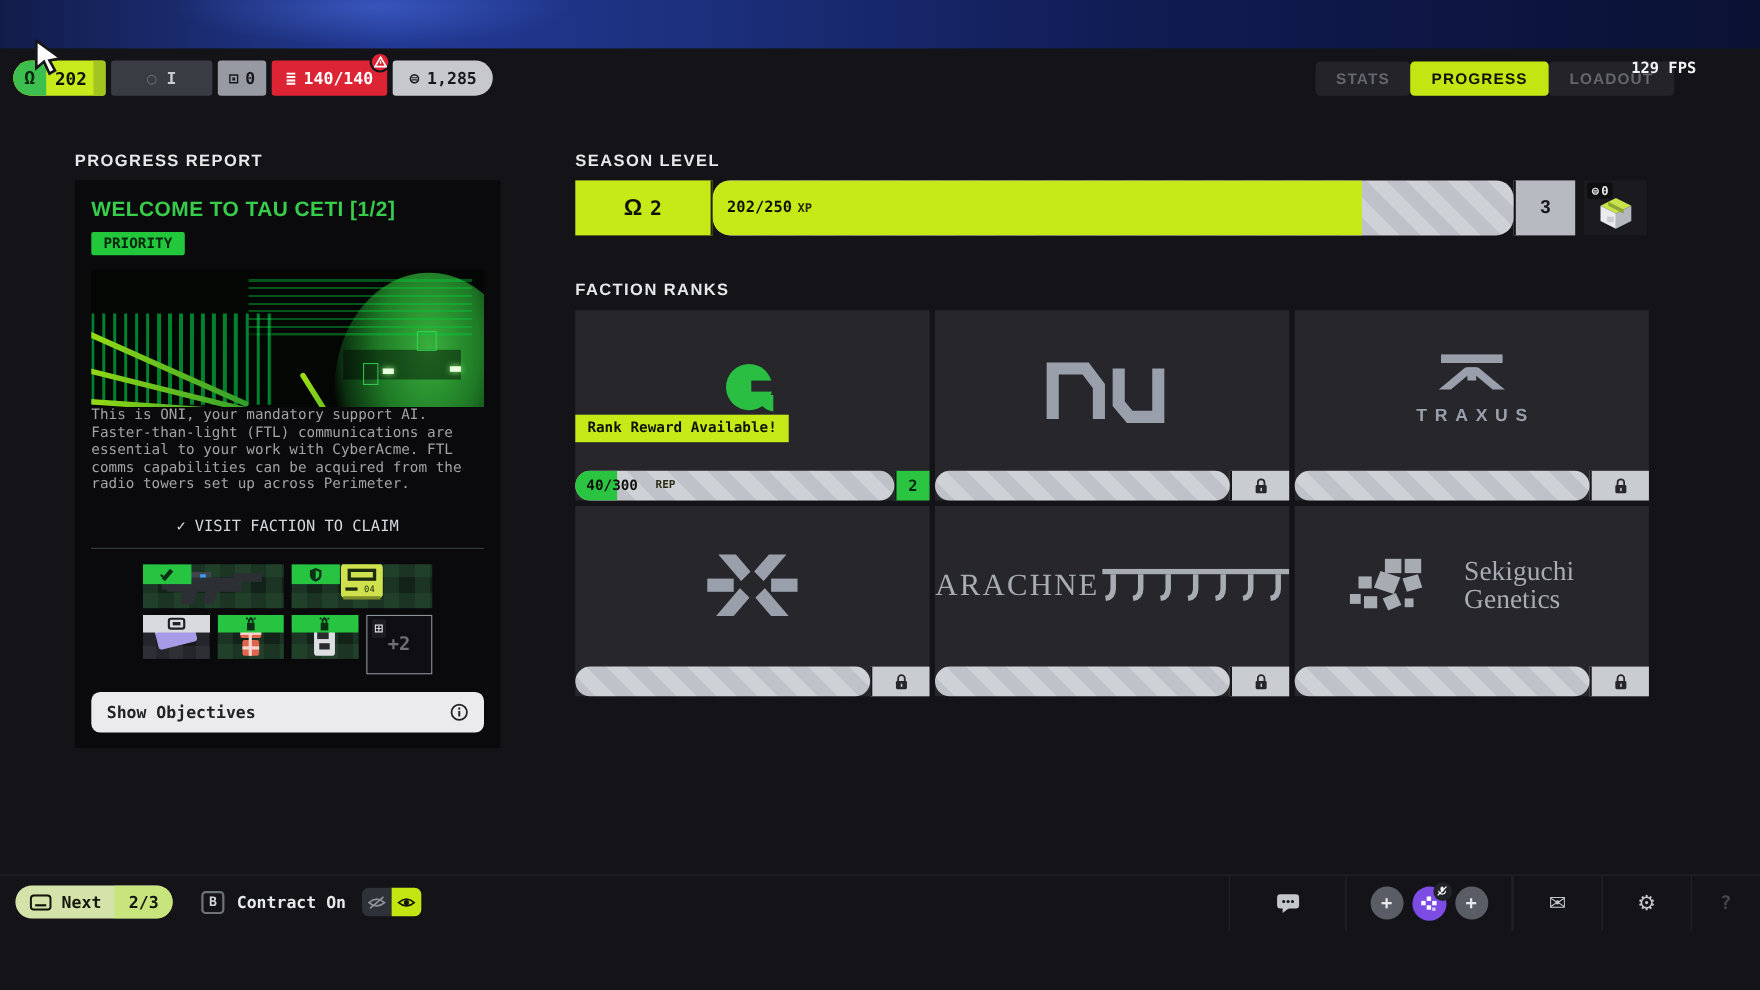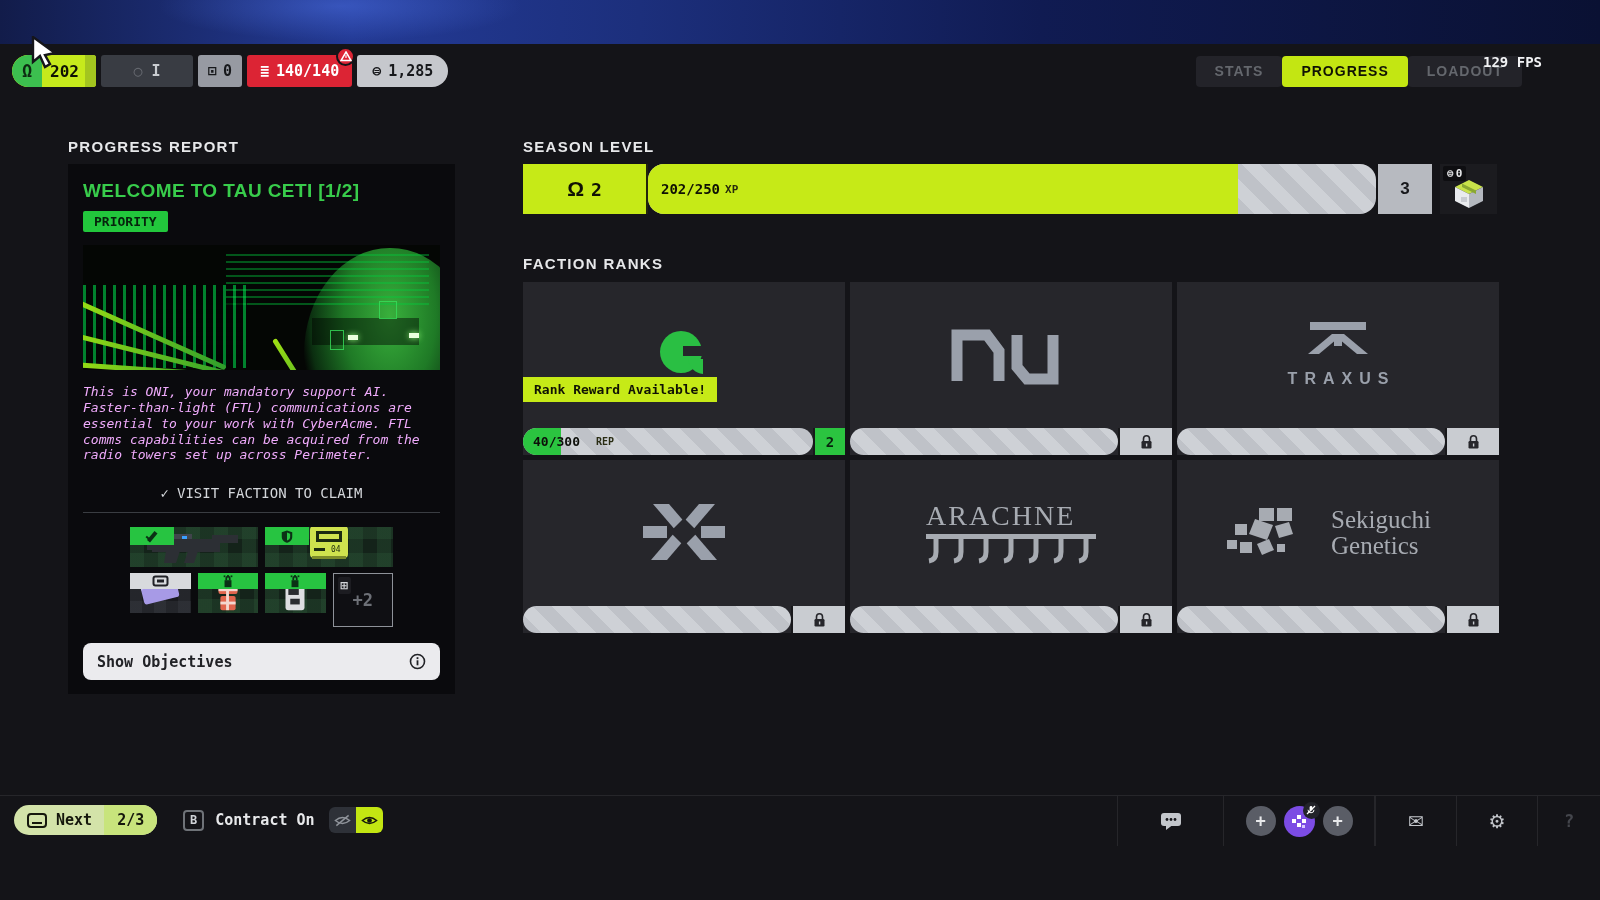--- a/index.html
+++ b/index.html
@@ -55,21 +55,21 @@
       background:
         repeating-linear-gradient(90deg,rgba(0,230,80,.85) 0 3px,transparent 3px 10px),
         repeating-linear-gradient(0deg,rgba(2,8,3,.95) 0 5px,transparent 5px 9px);
       opacity:.65;}
   .oni-face{position:absolute;right:-10%;top:2%;width:48%;height:170%;border-radius:50%;
       background:radial-gradient(ellipse at 50% 32%, #39b03c 0%, #1f7a26 38%, #0b2e10 66%, transparent 74%);}
   .oni-visor{position:absolute;right:6%;top:58%;width:30%;height:22%;background:rgba(0,0,0,.45);}
   .oni-eye{position:absolute;width:10px;height:5px;background:#eaffdd;box-shadow:0 0 6px #9cff80;}
   .oni-box{position:absolute;border:1px solid #37e05a;opacity:.8;}
   .cable{position:absolute;height:5px;border-radius:3px;background:linear-gradient(90deg,#9fe013,#2f9e2c);}
-  .report-body{margin-top:14px;color:#f0abfc;font-size:13px;line-height:1.22;font-style:italic;}
+  .report-body{margin-top:0;color:#a3a3a3;font-size:13px;line-height:1.22;}
   .claim{margin-top:22px;text-align:center;color:#d4d7db;font-size:14px;padding-bottom:11px;border-bottom:1px solid #3a3d42;}
   .claim .ck{margin-right:8px;color:#d4d7db;}
 
   .rewards{width:263px;margin:14px auto 0;}
   .rew-row{display:flex;gap:7px;}
   .rew-row + .rew-row{margin-top:6px;}
   .tile{position:relative;height:40px;background-color:#14231a;
       background-image:
         repeating-linear-gradient(90deg,rgba(46,92,58,.30) 0 14px,transparent 14px 28px),
         repeating-linear-gradient(0deg,rgba(46,92,58,.30) 0 14px,transparent 14px 28px);
@@ -126,21 +126,21 @@
   .rep-fill{position:absolute;top:0;bottom:0;left:0;background:#2bc440;}
   .rep-text{position:absolute;top:0;bottom:0;left:10px;display:flex;align-items:center;gap:4px;z-index:2;}
   .rep-text .v{font-family:"DejaVu Sans Mono",monospace;font-weight:bold;font-size:13px;color:#0d0f0a;}
   .rep-text .u{font-family:"DejaVu Sans Mono",monospace;font-weight:bold;font-size:10px;color:#2a2d14;padding-left:12px;}
   .rankbox{width:32px;background:#2bc440;border-left:2px solid #18181b;display:flex;align-items:center;justify-content:center;
       font-family:"DejaVu Sans Mono",monospace;font-weight:bold;font-size:14px;color:#08230e;}
   .cyac-wrap{display:flex;align-items:center;gap:11px;}
   .cyac-word{color:#2abf43;font-weight:bold;font-size:52px;letter-spacing:-2px;}
   .traxus-wrap{display:flex;flex-direction:column;align-items:center;gap:12px;}
   .traxus-word{color:#9aa0ab;font-weight:bold;font-size:16px;letter-spacing:7px;text-indent:7px;}
-  .arachne-wrap{display:flex;flex-direction:column;align-items:flex-start;gap:2px;}
+  .arachne-wrap{display:flex;align-items:center;gap:2px;}
   .arachne-word{font-family:"Liberation Serif",serif;color:#a7abb2;font-size:28px;letter-spacing:2px;}
   .sek-wrap{display:flex;align-items:center;gap:14px;}
   .sek-word{font-family:"Liberation Serif",serif;color:#a7abb2;font-size:25px;line-height:1.05;width:118px;}
 
   
   .bottombar{position:absolute;left:0;right:0;top:795px;height:50px;border-top:1px solid #26262a;}
   .bb-left{position:absolute;left:14px;top:9px;display:flex;align-items:center;}
   .next-pill{display:flex;height:30px;border-radius:15px;overflow:hidden;background:#d3e3a9;align-items:stretch;}
   .next-main{display:flex;align-items:center;gap:9px;padding:0 12px 0 13px;color:#15170c;font-weight:bold;font-size:15px;}
   .next-count{background:#c8e47c;display:flex;align-items:center;padding:0 13px;color:#15170c;font-weight:bold;font-size:15px;}

